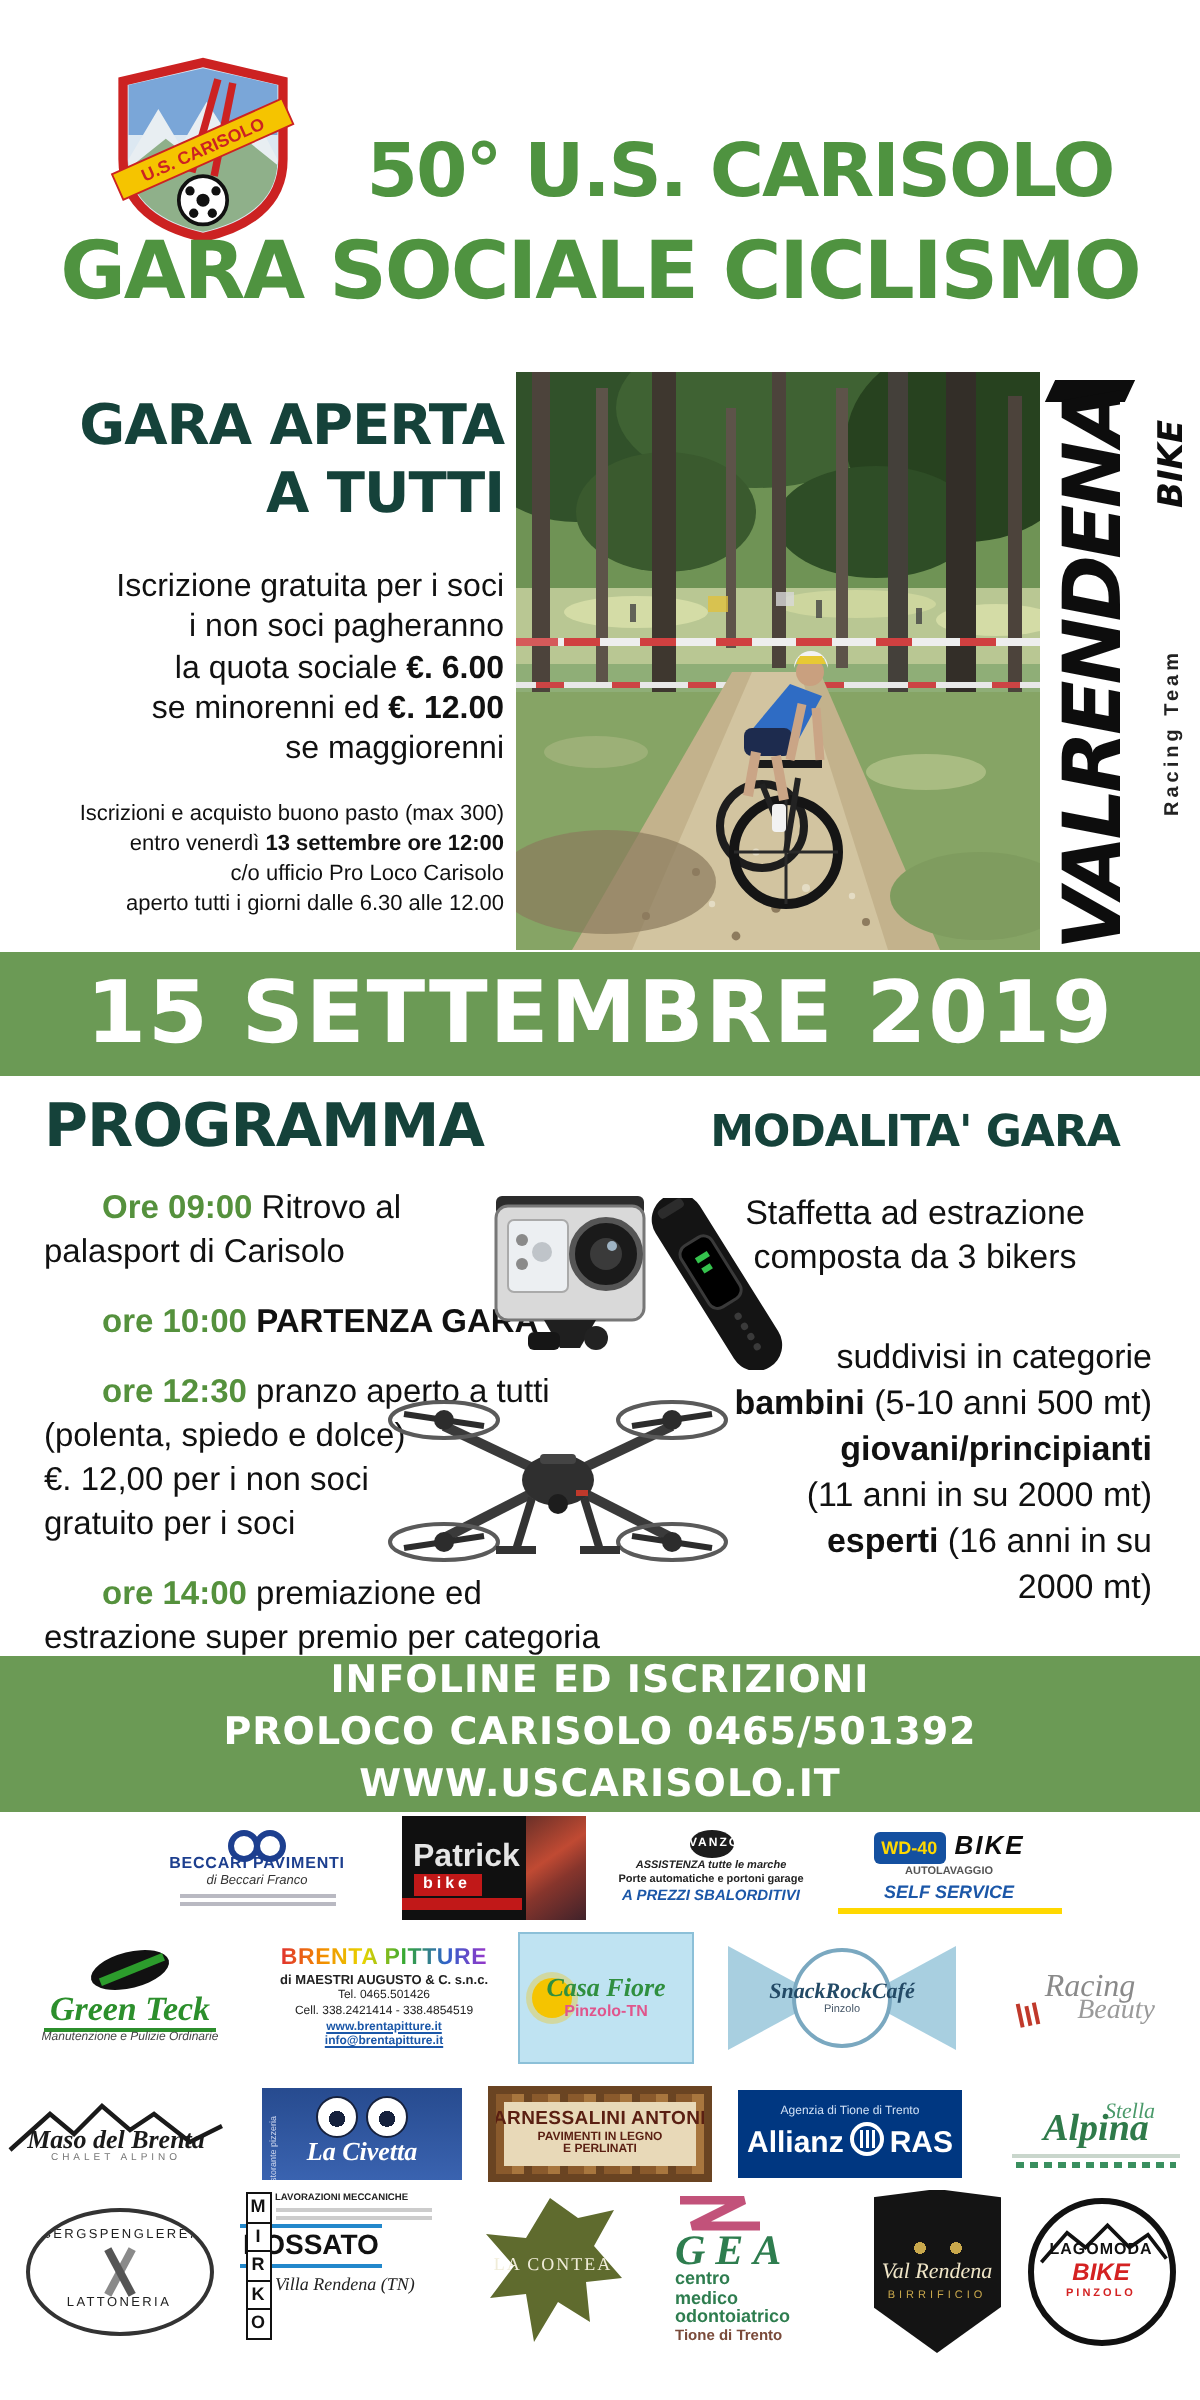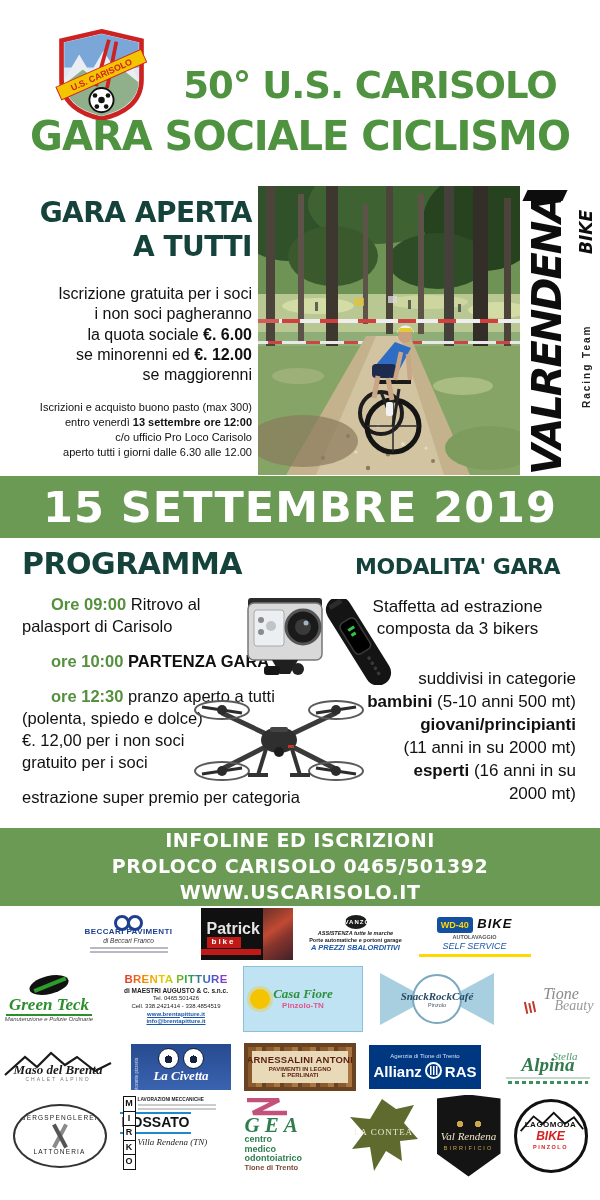--- a/index.html
+++ b/index.html
@@ -107,38 +107,38 @@
   .k-vanzo .as3{font-size:7.5px;font-weight:900;font-style:italic;color:#1b57a8;}
 
   .k-clima{width:104px;height:44px;border:1.5px solid #c22222;border-radius:3px;box-sizing:border-box;}
   .k-clima .cr{color:#d42222;font-weight:900;font-size:15px;} .k-clima .cb{color:#1b57a8;font-weight:900;font-size:15px;}
 
   .k-wd40{width:112px;height:46px;border-bottom:3px solid #ffd800;box-sizing:border-box;gap:1px;}
   .k-wd40 .wdbadge{display:inline-block;background:#1450a0;color:#ffd800;font-weight:900;
       font-size:9px;padding:3px 4px;border-radius:3px;}
   .k-wd40 .wdbike{color:#0d0d0d;font-weight:900;font-style:italic;font-size:13px;letter-spacing:1px;}
   .k-wd40 .wdsm{font-size:5.5px;color:#555;font-weight:bold;}
-  .k-wd40 .wdss{font-size:9px;color:#1b57a8;font-weight:400;font-style:italic;}
+  .k-wd40 .wdss{font-size:9px;color:#1b57a8;font-weight:700;font-style:italic;}
 
   .k-greenteck{width:120px;height:62px;}
   .art-gt{width:40px;height:18px;background:#111;border-radius:50%;transform:rotate(-14deg);position:relative;margin-bottom:1px;}
   .art-gt:after{content:"";position:absolute;left:4px;top:7px;width:34px;height:4px;background:#2c9c2c;transform:rotate(-8deg);}
   .k-greenteck .gtn{font-family:"Liberation Serif",serif;font-style:italic;font-weight:bold;
       font-size:17px;color:#2c8f2c;border-bottom:2px solid #2c8f2c;padding:0 3px;}
   .k-greenteck .gts{font-size:6px;font-style:italic;color:#444;}
 
   .k-brenta{width:108px;height:70px;gap:1px;}
   .k-brenta .rbw{font-weight:900;font-size:11.5px;letter-spacing:.3px;
       background:linear-gradient(90deg,#e03030,#f28c00,#e8d400,#35a835,#2f62c9,#9a35c9);
       -webkit-background-clip:text;background-clip:text;color:transparent;}
   .k-brenta .bm{font-size:6.5px;font-weight:bold;color:#222;}
   .k-brenta .bt{font-size:6px;color:#222;}
   .k-brenta .bl{font-size:6px;color:#1b57a8;font-weight:bold;text-decoration:underline;}
 
-  .k-casafiore{width:120px;height:66px;background:#bfe3f2;border:1px solid #8cc0d8;box-sizing:border-box;}
+  .k-casafiore{width:88px;height:66px;background:#bfe3f2;border:1px solid #8cc0d8;box-sizing:border-box;}
   .art-cf{position:absolute;left:6px;top:22px;width:20px;height:20px;border-radius:50%;
       background:#f5c400;box-shadow:0 0 0 3px #f5c40055;}
   .k-casafiore .cfn{font-family:"Liberation Serif",serif;font-style:italic;font-weight:bold;
       font-size:13px;color:#2f8f3f;z-index:2;}
   .k-casafiore .cfs{font-size:8px;font-weight:bold;color:#e0558c;z-index:2;}
 
   .k-snackrock{width:122px;height:64px;}
   .art-sn{position:absolute;inset:0;}
   .art-sn:before{content:"";position:absolute;left:4px;top:6px;border-left:48px solid #a8cfe0;
       border-top:26px solid transparent;border-bottom:26px solid transparent;}
@@ -392,20 +392,21 @@
       <div class="entry">
         <div class="ln"><span class="time">ore 10:00</span><span class=""> </span><span class="b">PARTENZA GARA</span></div>
       </div>
       <div class="entry">
         <div class="ln"><span class="time">ore 12:30</span><span class=""> pranzo aperto a tutti</span></div>
         <div class="ln"><span class="">(polenta, spiedo e dolce)</span></div>
         <div class="ln"><span class="">€. 12,00 per i non soci</span></div>
         <div class="ln"><span class="">gratuito per i soci</span></div>
       </div>
       <div class="entry">
+        <div class="ln"><span class="time">ore 14:00</span><span class=""> premiazione ed</span></div>
         <div class="ln"><span class="">estrazione super premio per categoria</span></div>
       </div>
     </div>
 
   <div class="prize prize-cam">
     <svg viewBox="0 0 98 82" width="98" height="82">
       <rect x="8" y="2" width="74" height="10" rx="3" fill="#2b2b2b"></rect>
       <rect x="8" y="7" width="74" height="57" rx="6" fill="#d9d9d9" stroke="#777" stroke-width="1.5"></rect>
       <rect x="14" y="14" width="30" height="36" rx="3" fill="#eceff2" stroke="#aaa"></rect>
       <circle cx="21" cy="24" r="3" fill="#8a8a8a"></circle>
@@ -532,21 +533,21 @@
         <div class="sl cfs">Pinzolo-TN</div>
       </div>
       <div class="sp k-snackrock">
         <div class="art-sn"></div>
         <div class="art2-sn"></div>
         <div class="sl srn">SnackRockCafé</div>
         <div class="sl srs">Pinzolo</div>
       </div>
       <div class="sp k-coral">
         <div class="art-coral"></div>
-        <div class="sl con">Tione</div>
+        <div class="sl con">Racing</div>
         <div class="sl con2">Beauty</div>
       </div>
     </div>
   <div class="s-row row3" id="srow2">
       <div class="sp k-maso">
         <svg viewBox="0 0 110 26" width="110" height="26">
           <polyline points="2,24 22,6 34,16 48,2 62,14 74,6 92,20 108,12" fill="none" stroke="#1a1a1a" stroke-width="2.2"></polyline>
         </svg>
         <div class="sl mn">Maso del Brenta</div>
         <div class="sl ms">CHALET ALPINO</div>
@@ -586,36 +587,36 @@
           <span>R</span>
           <span>K</span>
           <span>O</span>
         </div>
         <div class="sl lm">LAVORAZIONI MECCANICHE</div>
         <div class="sl ml"></div>
         <div class="sl ml"></div>
         <div class="sl ron">ROSSATO</div>
         <div class="sl ros">Villa Rendena (TN)</div>
       </div>
+      <div class="sp k-contea">
+        <svg viewBox="0 0 80 82" width="80" height="82" style="position:absolute;left:0;top:0">
+          <path d="M38 4 L52 14 L70 10 L60 28 L74 44 L56 46 L58 66 L42 56 L30 76 L26 52 L8 54 L20 38 L6 22 L26 24 Z" fill="#5f6b2e"></path>
+        </svg>
+        <div class="sl ctn">LA CONTEA</div>
+      </div>
       <div class="sp k-gea">
         <svg viewBox="0 0 44 18" width="44" height="18">
           <path d="M2 2 L34 2 L8 15 L42 15" fill="none" stroke="#c2527a" stroke-width="4.5"></path>
         </svg>
         <div class="sl gn">GEA</div>
         <div class="sl gc">centro</div>
         <div class="sl gc">medico</div>
         <div class="sl gc">odontoiatrico</div>
         <div class="sl gt2">Tione di Trento</div>
       </div>
-      <div class="sp k-contea">
-        <svg viewBox="0 0 80 82" width="80" height="82" style="position:absolute;left:0;top:0">
-          <path d="M38 4 L52 14 L70 10 L60 28 L74 44 L56 46 L58 66 L42 56 L30 76 L26 52 L8 54 L20 38 L6 22 L26 24 Z" fill="#5f6b2e"></path>
-        </svg>
-        <div class="sl ctn">LA CONTEA</div>
-      </div>
       <div class="sp k-valbeer">
         <div class="art-vb"></div>
         <div class="sl vbn">Val Rendena</div>
         <div class="sl vbs">BIRRIFICIO</div>
       </div>
       <div class="sp k-lagomoda">
         <svg class="art-lg" viewBox="0 0 74 26">
           <polyline points="4,24 18,8 28,16 40,4 52,16 62,9 72,22" fill="none" stroke="#111" stroke-width="2"></polyline>
         </svg>
         <div class="sl lgn">LAGOMODA</div>

